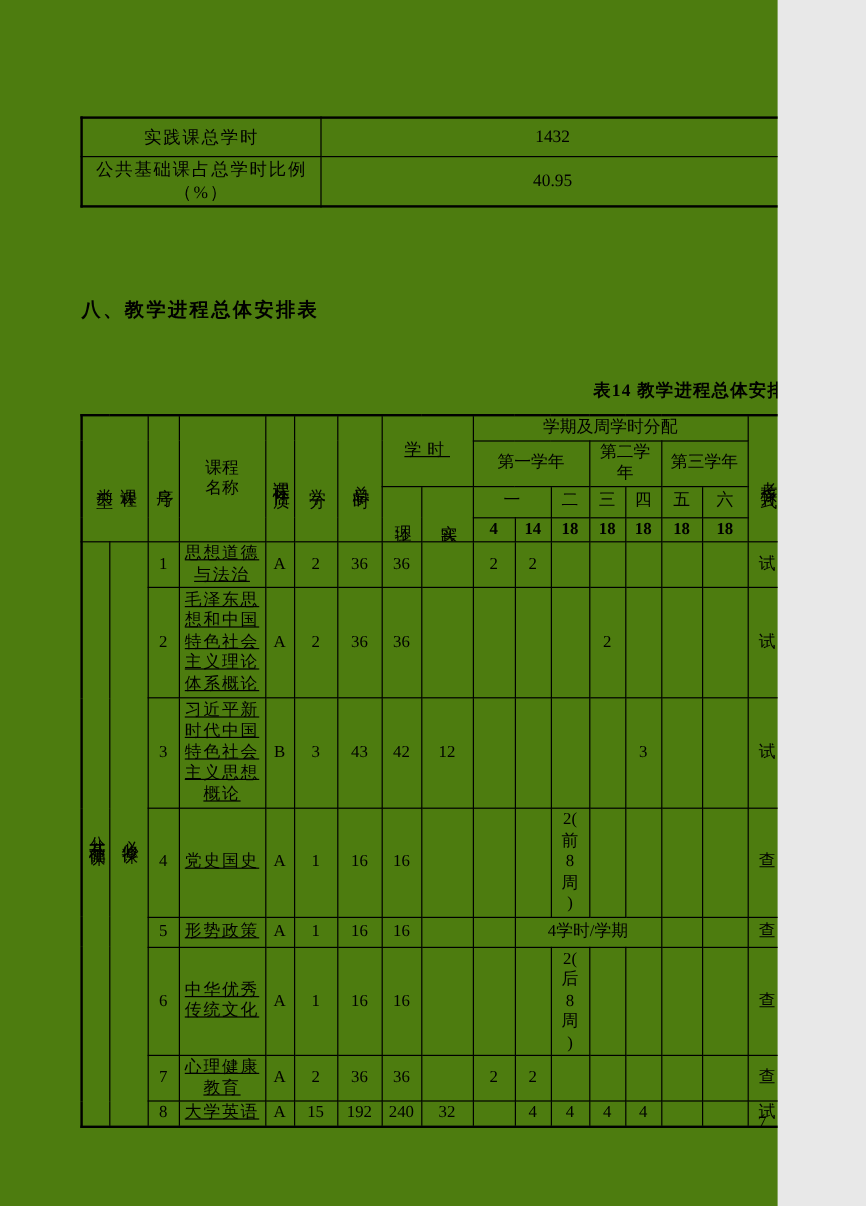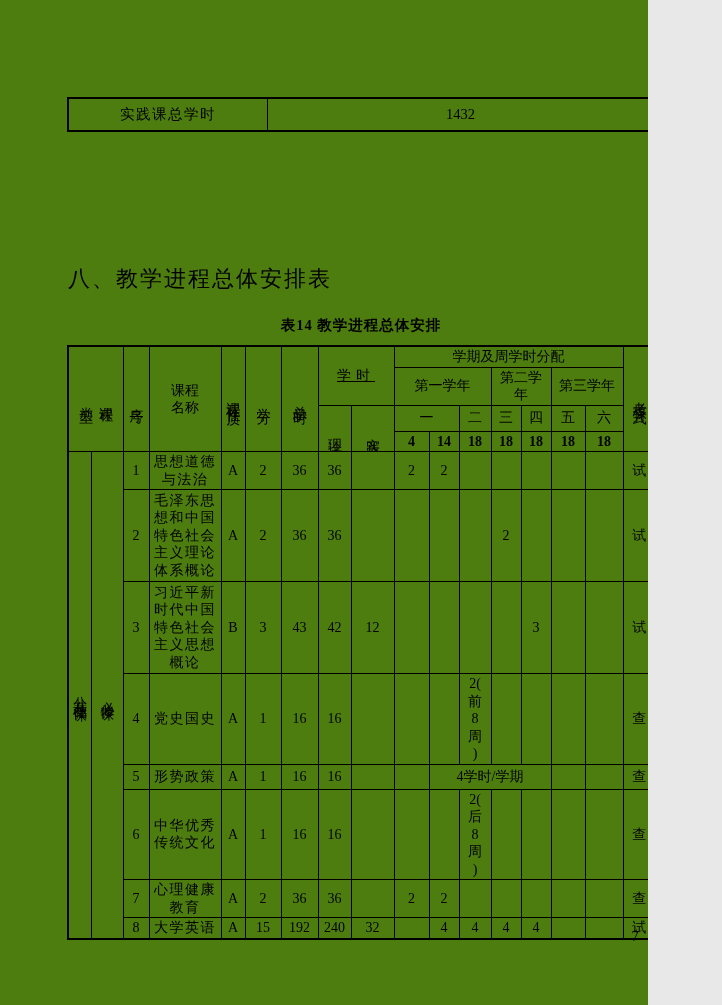--- a/index.html
+++ b/index.html
@@ -23,27 +23,27 @@
     height:29px;
     text-align:center;vertical-align:middle;
     font-size:14.5px;
     letter-spacing:1.5px;
   }
   .summary{border:2px solid #000;}
   .summary .lbl{width:196px;}
   .summary .val{letter-spacing:0;}
   
   .heading{
-    position:absolute;left:68px;top:264px;
-    font-size:22px;font-weight:normal;letter-spacing:2px;
+    position:absolute;left:68px;top:248px;
+    font-size:16px;font-weight:bold;letter-spacing:2px;
   }
   
   .caption{
     position:absolute;left:67px;top:316px;width:588px;
-    text-align:center;font-size:14.5px;font-weight:bold;letter-spacing:1px;
+    text-align:right;font-size:14.5px;font-weight:bold;letter-spacing:1px;
   }
   
   .sched{
     position:absolute;left:67px;top:345px;
     width:588px;
     border-collapse:collapse;table-layout:fixed;
     border:2px solid #000;
   }
   .sched th,.sched td{
     border:1px solid #000;
@@ -57,38 +57,42 @@
   .vtext{
     writing-mode:vertical-rl;
     text-orientation:upright;
     display:inline-block;
     letter-spacing:3px;
     line-height:1;
     white-space:nowrap;
   }
   .dual{display:flex;justify-content:center;gap:6px;}
   .prewrap{white-space:pre-line;line-height:1.15;}
-  .namecell{letter-spacing:1.5px;padding:2px 4px;line-height:1.27;}
+  .namecell{letter-spacing:1.5px;padding:2px 4px;line-height:1.27;text-decoration:underline;}
   .hdr2{white-space:pre-line;}
   
   .pagenum{
     position:absolute;left:620px;top:928px;width:30px;
     text-align:center;font-size:14.5px;
   }
 </style>
 </head>
 <body>
 
 <div class="page">
 
   <table class="summary">
     <tbody>
         <tr>
       <td class="lbl">实践课总学时</td>
       <td class="val">1432</td>
+    </tr>
+    <tr>
+      <td class="lbl">公共基础课占总学时比例（%）</td>
+      <td class="val">40.95</td>
     </tr>
   </tbody>
     </table>
 
   <div class="heading">八、教学进程总体安排表</div>
 
   <div class="caption">表14  教学进程总体安排</div>
 
   <table class="sched">
     <colgroup>

